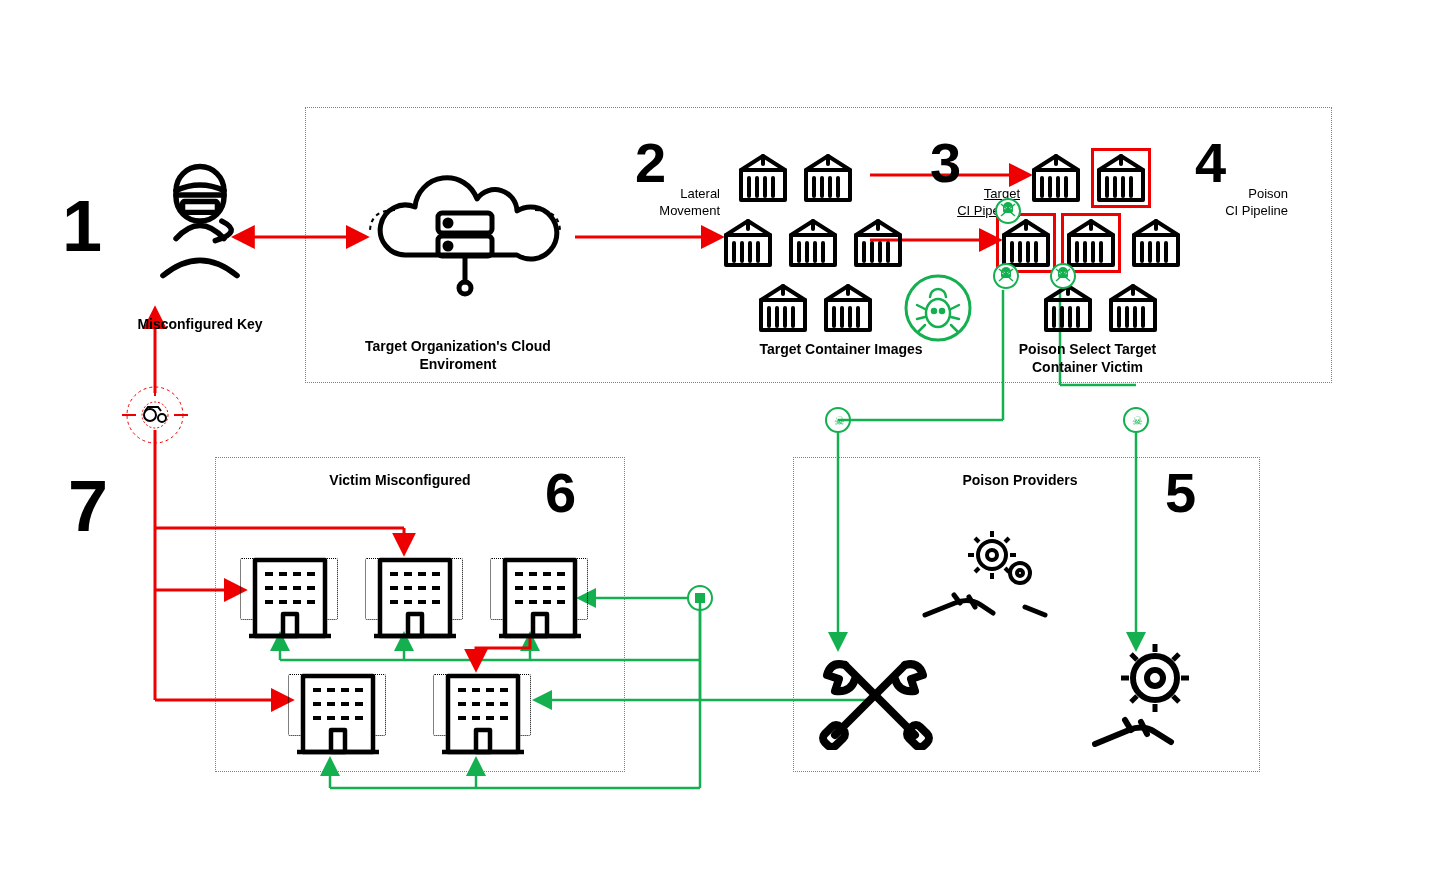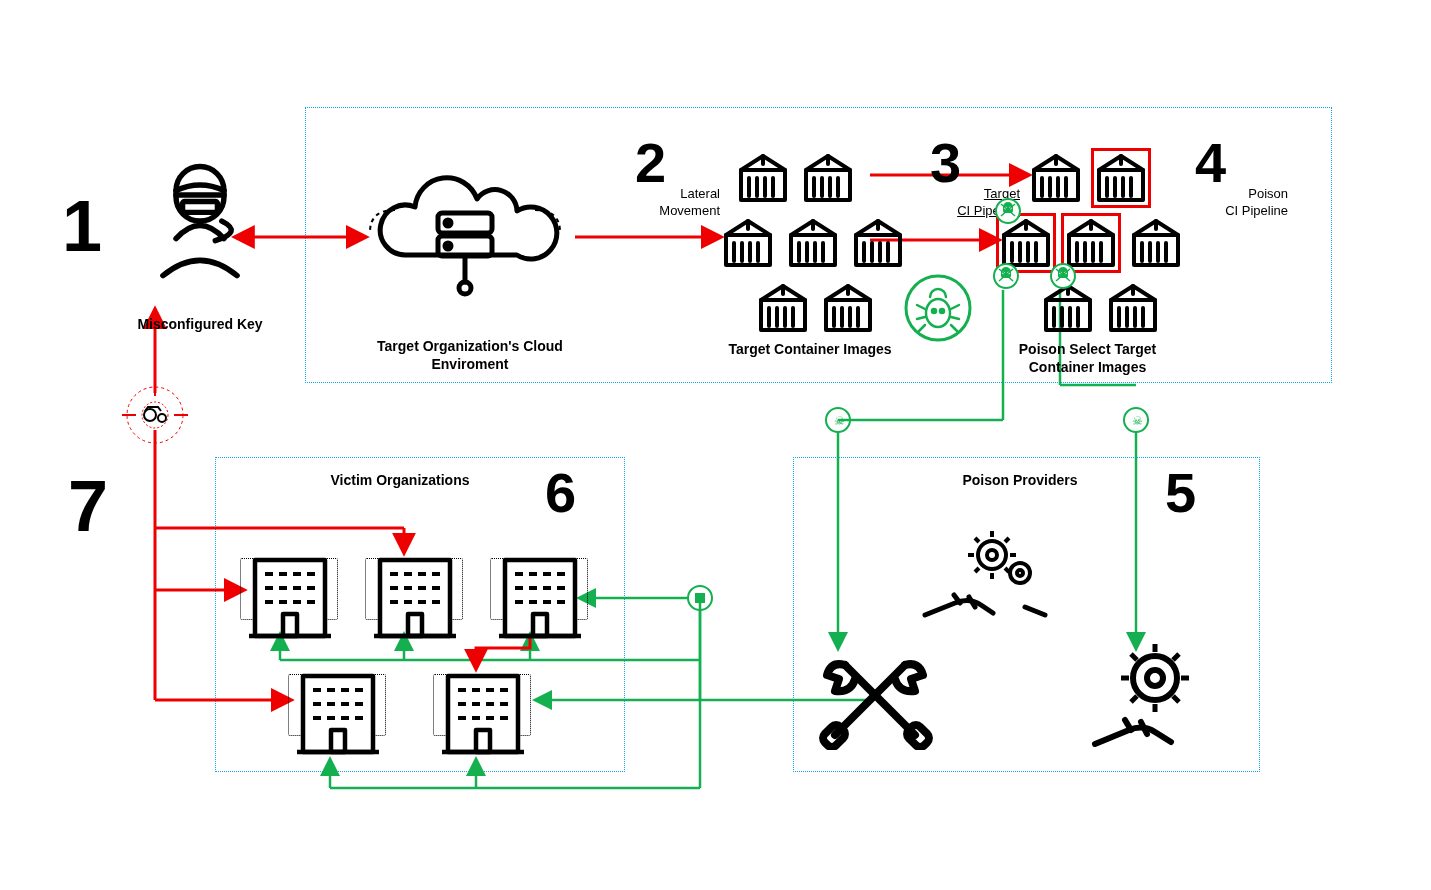--- a/index.html
+++ b/index.html
@@ -155,21 +155,21 @@
         <circle cx="88" cy="76" r="3" fill="#000"></circle>
         <line x1="105" y1="86" x2="105" y2="112"></line>
         <circle cx="105" cy="118" r="6"></circle>
       </g>
       <g fill="none" stroke="#000" stroke-width="2" stroke-dasharray="4 4">
         <path d="M35 40 q-25 0 -25 22"></path>
         <path d="M175 40 q25 0 25 22"></path>
       </g>
     </svg>
   </div>
-  <div class="cap" style="left:320px; top:337px; width:300px; white-space:pre-line;">Target Organization's Cloud
+  <div class="cap" style="left:308px; top:337px; width:300px; white-space:pre-line;">Target Organization's Cloud
 Enviroment</div>
 
   <div class="small-num" style="left:635px; top:135px;">2</div>
   <div class="sub" style="left:600px; top:186px; width:120px; white-space:pre-line;">Lateral
 Movement</div>
 
   <div class="container-box" style="left:735px; top:150px;">
       <svg viewBox="0 0 56 56" width="56" height="56">
   <g stroke="#000" stroke-width="4" fill="none" stroke-linejoin="round" stroke-linecap="round">
     <rect x="6" y="20" width="44" height="30"></rect>
@@ -256,21 +256,21 @@
     <path d="M6 20 L28 6 L50 20"></path>
     <line x1="28" y1="6" x2="28" y2="14"></line>
     <line x1="14" y1="28" x2="14" y2="46"></line>
     <line x1="22" y1="28" x2="22" y2="46"></line>
     <line x1="30" y1="28" x2="30" y2="46"></line>
     <line x1="38" y1="28" x2="38" y2="46"></line>
   </g>
       </svg>
     </div>
 
-  <div class="cap" style="left:700px; top:340px; width:220px;">Target Container Images</div>
+  <div class="cap" style="left:731px; top:340px; width:220px;">Target Container Images</div>
 
   <div class="icon" style="left:903px; top:273px; width:70px; height:70px;">
     <svg viewBox="0 0 70 70" width="70" height="70">
       <circle cx="35" cy="35" r="32" fill="none" stroke="#14b050" stroke-width="3"></circle>
       <g stroke="#14b050" stroke-width="2.5" fill="none" stroke-linecap="round">
         <ellipse cx="35" cy="40" rx="12" ry="14"></ellipse>
         <path d="M27 24 a8 8 0 0 1 16 0"></path>
         <circle cx="31" cy="38" r="2" fill="#14b050"></circle>
         <circle cx="39" cy="38" r="2" fill="#14b050"></circle>
         <path d="M22 36 l-8 -4 M22 44 l-8 2 M22 52 l-6 6"></path>
@@ -415,23 +415,23 @@
     <circle cx="15.5" cy="10" r="1.3" fill="#fff"></circle>
   </g>
   <g stroke="#14b050" stroke-width="1.5">
     <line x1="6" y1="18" x2="20" y2="6"></line>
           <line x1="6" y1="6" x2="20" y2="18"></line>
   </g>
       </svg>
     </div>
 
   <div class="cap" style="left:975px; top:340px; width:225px; white-space:pre-line;">Poison Select Target
-Container Images</div>
-
-  <div class="cap" style="left:290px; top:471px; width:220px;">Victim Organizations</div>
+Container Victim</div>
+
+  <div class="cap" style="left:290px; top:471px; width:220px;">Victim Misconfigured</div>
   <div class="small-num" style="left:545px; top:465px;">6</div>
 
   <div class="building" style="left:245px; top:552px;">
       <svg viewBox="0 0 90 90" width="90" height="90">
   <g stroke="#000" stroke-width="4.5" fill="none" stroke-linejoin="round">
     <rect x="10" y="8" width="70" height="76"></rect>
     <rect x="38" y="62" width="14" height="22"></rect>
     <line x1="4" y1="84" x2="86" y2="84"></line>
   </g>
   <g fill="#000">

